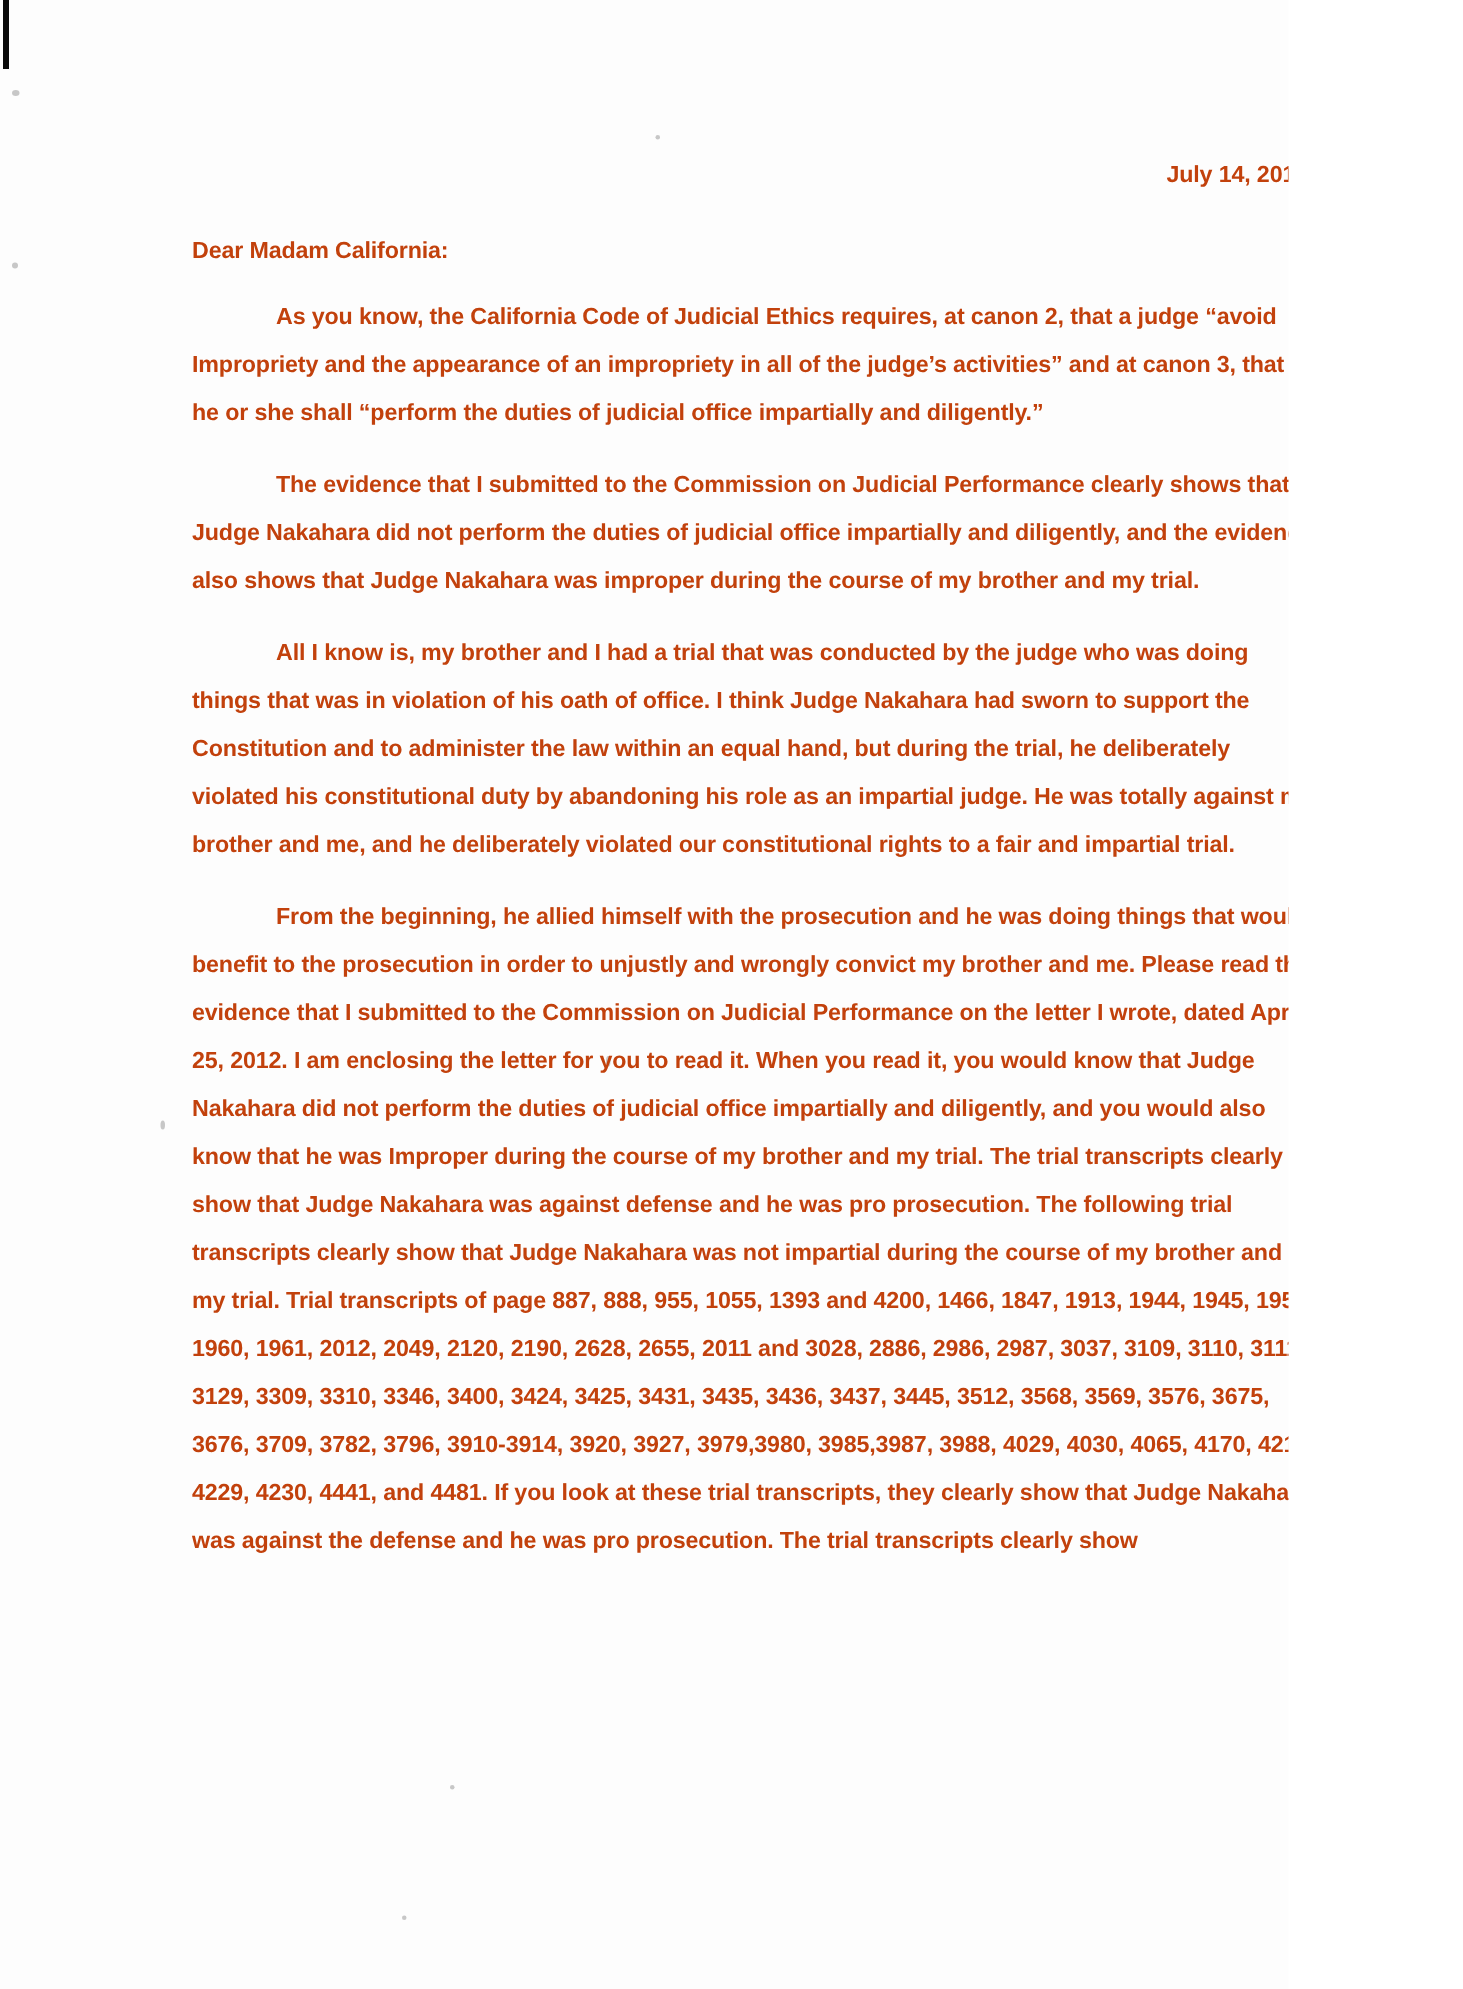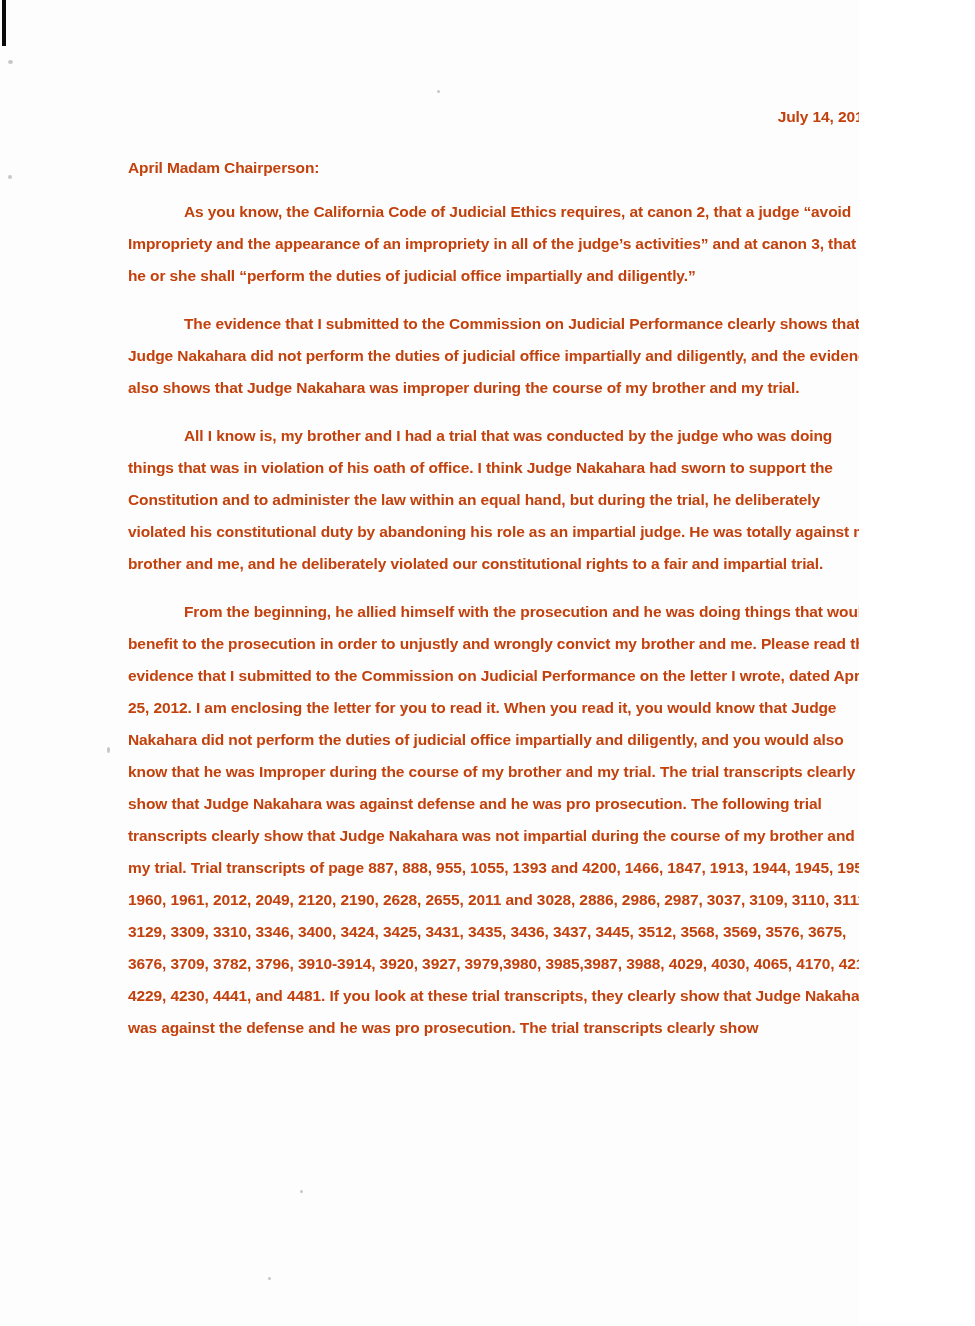--- a/index.html
+++ b/index.html
@@ -77,21 +77,21 @@
   <div class="speck s2"></div>
   <div class="speck s3"></div>
   <div class="speck s4"></div>
   <div class="speck s5"></div>
   <div class="speck s6"></div>
   <div class="speck s7"></div>
   <div class="speck s8"></div>
 
   <div class="content">
     <div class="date-line">July 14, 2014</div>
-    <div class="salutation">April Madam Chairperson:</div>
+    <div class="salutation">Dear Madam California:</div>
     <div class="body">
         <p><span>As you know, the California Code of Judicial Ethics requires, at canon 2, that a judge “avoid Impropriety and the appearance of an impropriety in all of the judge’s activities” and at canon 3, that he or she shall “perform the duties of judicial office impartially and diligently.”</span></p>
         <p><span>The evidence that I submitted to the Commission on Judicial Performance clearly shows that Judge Nakahara did not perform the duties of judicial office impartially and diligently, and the evidence also shows that Judge Nakahara was improper during the course of my brother and my trial.</span></p>
         <p><span>All I know is, my brother and I had a trial that was conducted by the judge who was doing things that was in violation of his oath of office. I think Judge Nakahara had sworn to support the Constitution and to administer the law within an equal hand, but during the trial, he deliberately violated his constitutional duty by abandoning his role as an impartial judge. He was totally against my brother and me, and he deliberately violated our constitutional rights to a fair and impartial trial.</span></p>
         <p><span>From the beginning, he allied himself with the prosecution and he was doing things that would benefit to the prosecution in order to unjustly and wrongly convict my brother and me. Please read the evidence that I submitted to the Commission on Judicial Performance on the letter I wrote, dated April 25, 2012. I am enclosing the letter for you to read it. When you read it, you would know that Judge Nakahara did not perform the duties of judicial office impartially and diligently, and you would also know that he was Improper during the course of my brother and my trial. The trial transcripts clearly show that Judge Nakahara was against defense and he was pro prosecution. The following trial transcripts clearly show that Judge Nakahara was not impartial during the course of my brother and my trial. Trial transcripts of page 887, 888, 955, 1055, </span><span class="u">1393 and 4200,</span><span> 1466, 1847, 1913, 1944, 1945, 1953, 1960, 1961, 2012, 2049, 2120, 2190, 2628, 2655, </span><span class="u">2011 and 3028,</span><span> 2886, 2986, 2987, 3037, 3109, 3110, 3111, 3129, 3309, 3310, 3346, 3400, 3424, 3425, 3431, 3435, 3436, 3437, 3445, 3512, 3568, 3569, 3576, 3675, 3676, 3709, 3782, 3796, 3910-3914, 3920, 3927, 3979,3980, 3985,3987, 3988, 4029, 4030, 4065, 4170, 4217, 4229, 4230, 4441, and 4481. If you look at these trial transcripts, they clearly show that Judge Nakahara was against the defense and he was pro prosecution. The trial transcripts clearly show</span></p>
       </div>
   </div>
 </div>
 
 </body></html>

